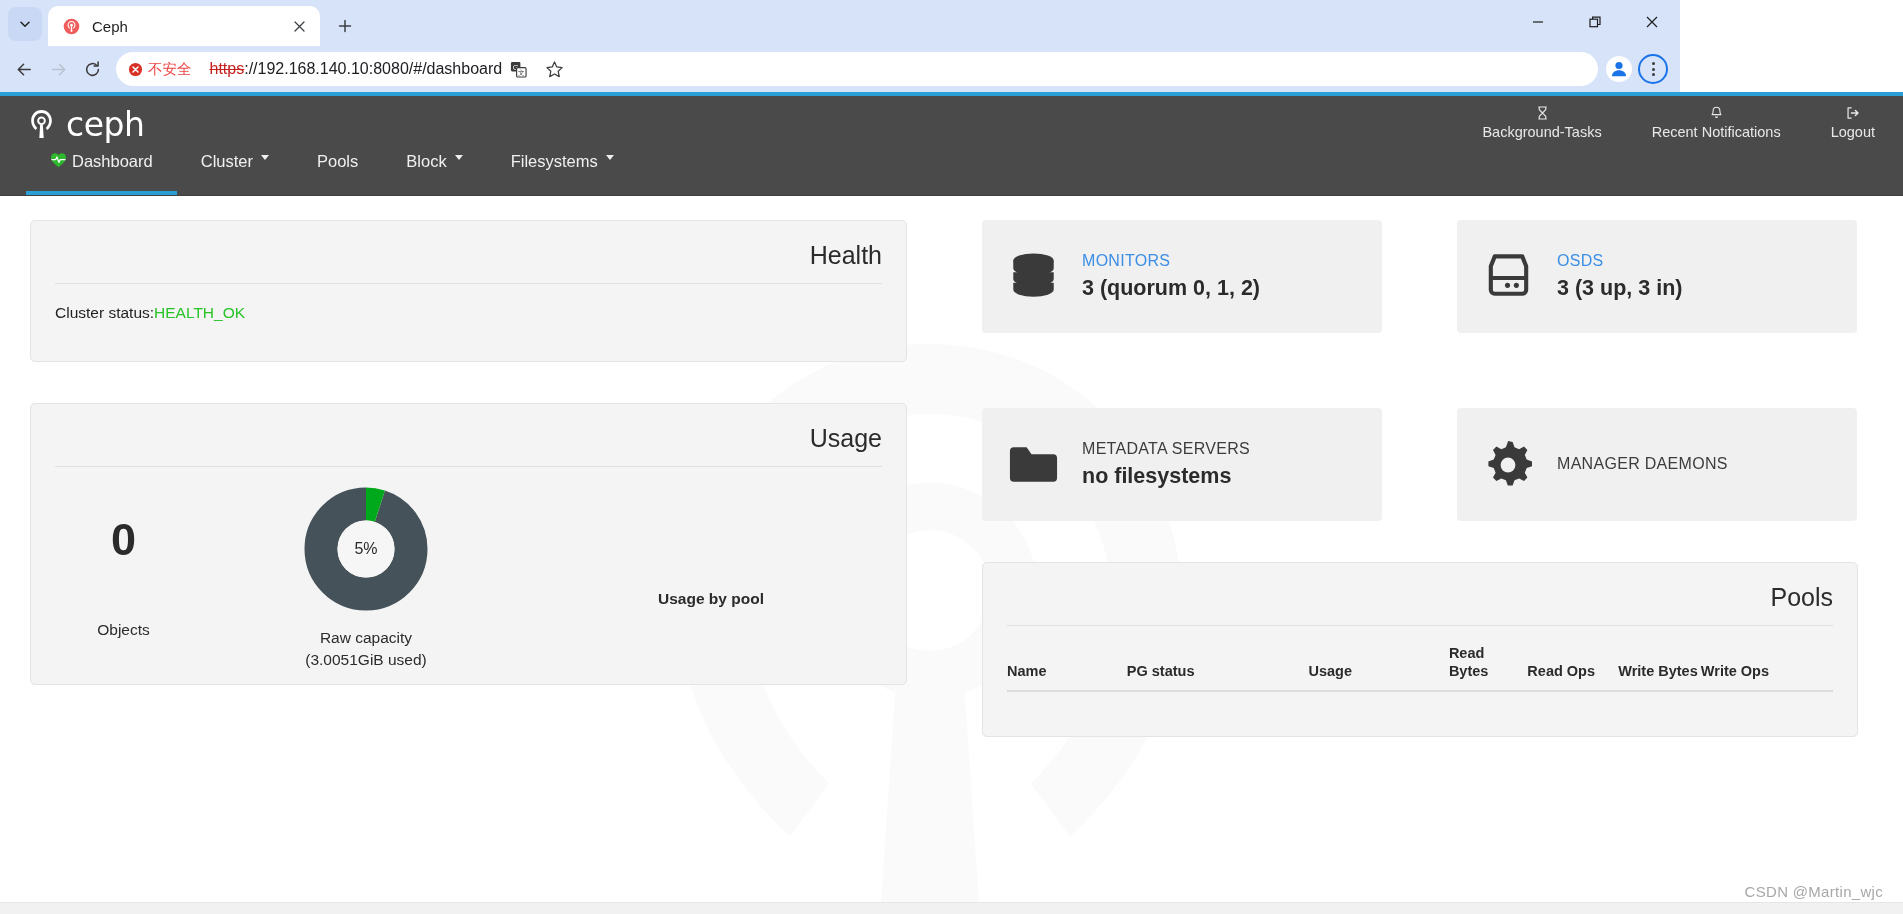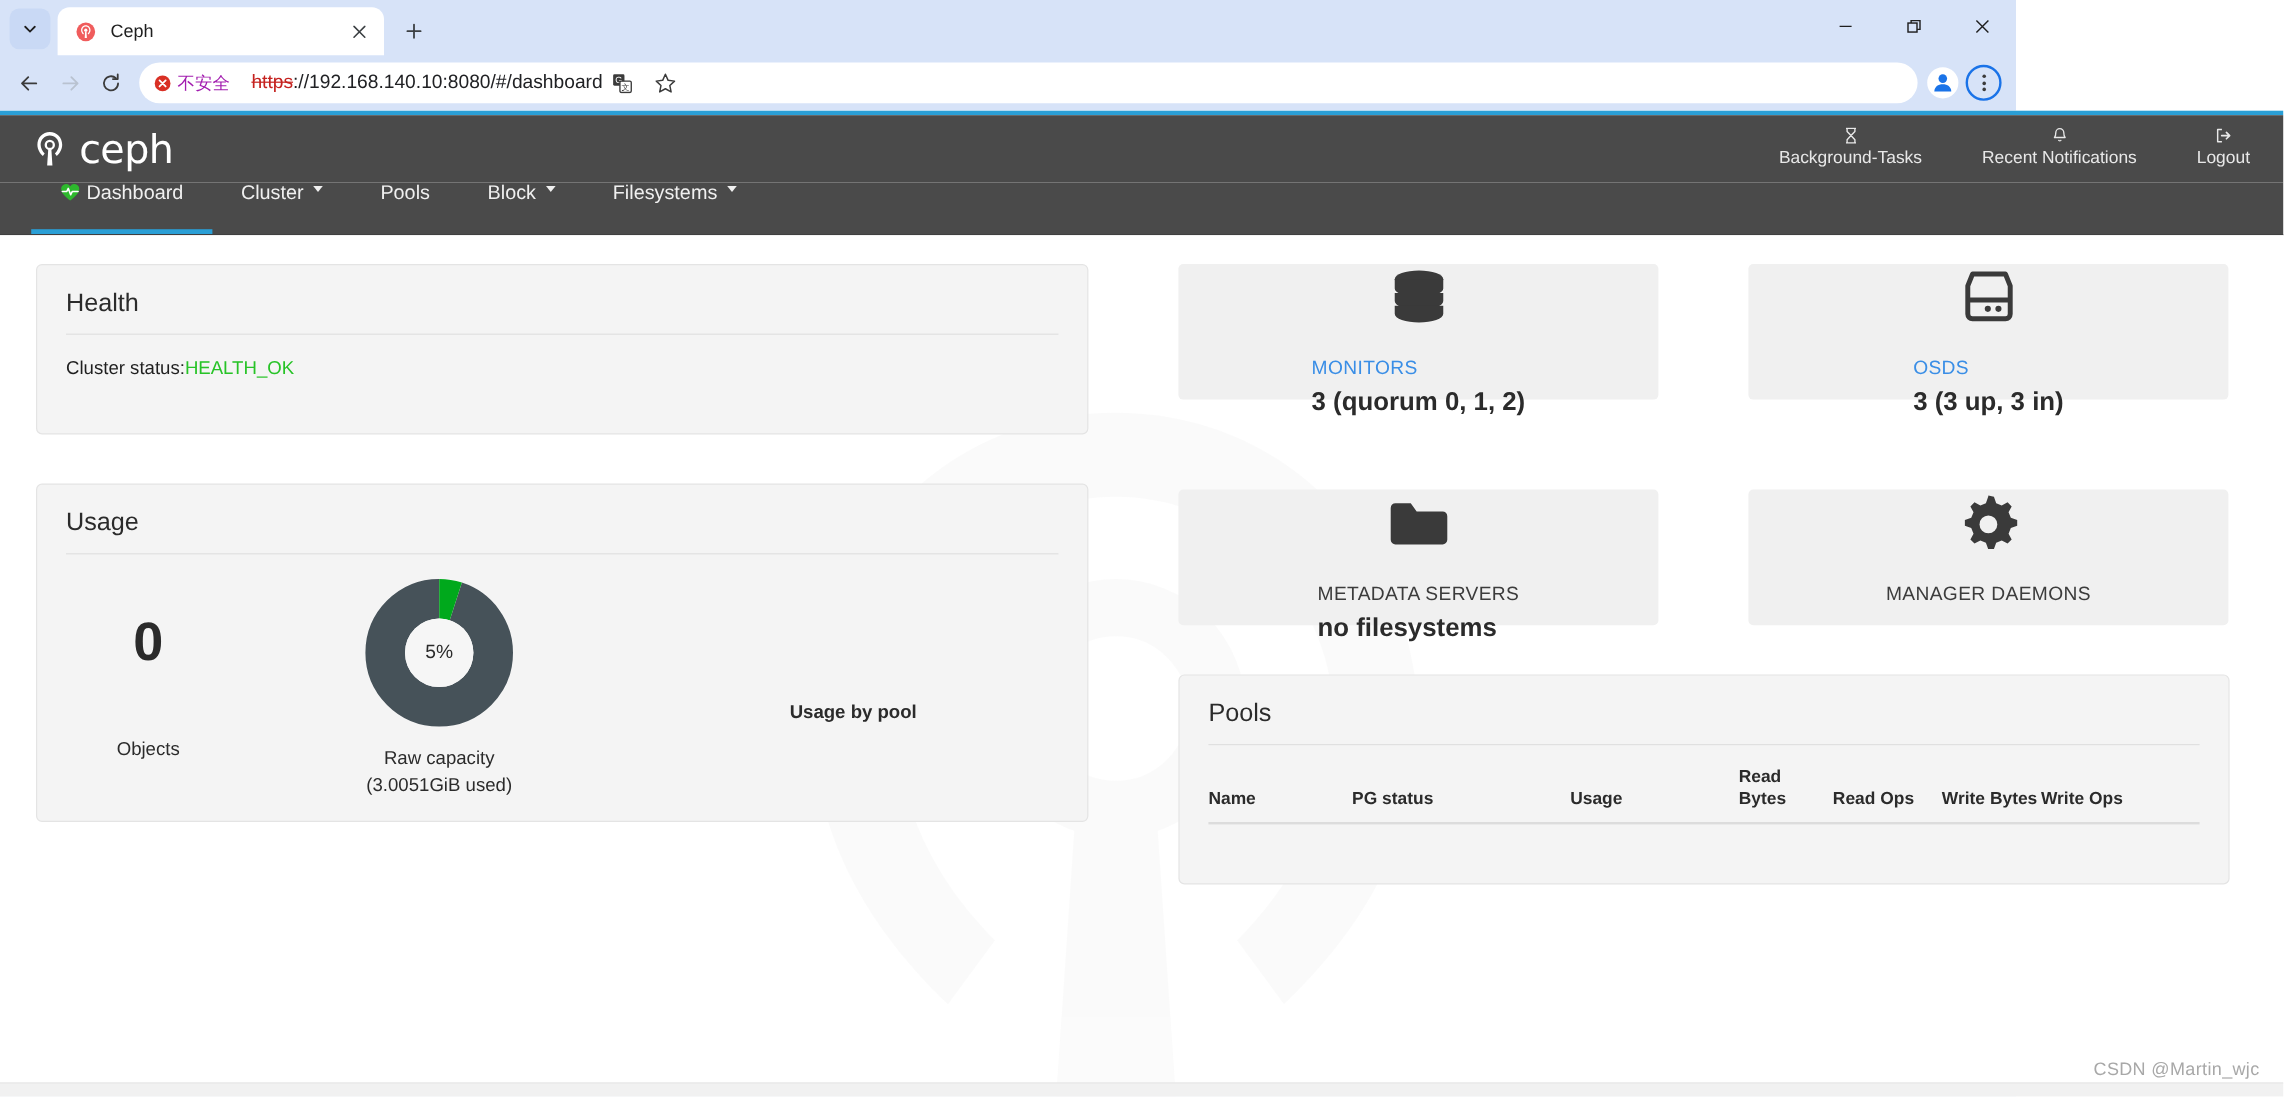--- a/index.html
+++ b/index.html
@@ -64,21 +64,21 @@
   }
   .omnibox {
     flex: 1; height: 34px; background: #fff; border-radius: 17px;
     display: flex; align-items: center; padding: 0 8px 0 6px;
     margin: 0 6px; min-width: 0;
   }
   .notsecure {
     display: flex; align-items: center; gap: 5px; padding: 3px 10px 3px 6px;
     border-radius: 14px; cursor: pointer; flex: 0 0 auto;
   }
-  .notsecure-txt { color: #a21caf; font-size: 14.5px; white-space: nowrap; }
+  .notsecure-txt { color: #ef4444; font-size: 14.5px; white-space: nowrap; }
   .url { font-size: 16px; color: #202124; white-space: nowrap;
          overflow: hidden; text-overflow: ellipsis; padding-left: 8px; }
   .url .scheme { color: #c5221f; text-decoration: line-through; }
   .omni-right { display: flex; align-items: center; gap: 4px; flex: 0 0 auto; }
   .profile-av {
     width: 26px; height: 26px; border-radius: 50%; background: #fff;
     display: flex; align-items: center; justify-content: center; cursor: pointer;
   }
   .kebab-ring {
     width: 30px; height: 30px; border-radius: 50%;
@@ -140,35 +140,36 @@
     opacity: 0.045; pointer-events: none; z-index: 0;
   }
   .grid { position: relative; z-index: 1; display: flex; gap: 75px; }
   .col-left { width: 877px; }
   .col-right { width: 876px; }
 
   .card {
     background: #f4f4f4; border: 1px solid #e4e4e4; border-radius: 5px;
   }
   .card-title {
-    font-size: 21px; color: #2b2b2b; padding: 20px 24px 13px 24px;
+    font-size: 25px; color: #2b2b2b; padding: 20px 24px 13px 24px;
     font-weight: normal;
+    text-align: right;
   }
   .card-divider { height: 1px; background: #e0e0e0; margin: 0 24px; }
   .card-body { padding: 20px 24px 26px 24px; }
 
   .health-card { height: 142px; }
   .health-status { font-size: 15.5px; color: #1f1f1f; }
   .health-status .ok { color: #27c327; }
 
   
   .tiles { display: flex; flex-wrap: wrap; gap: 75px 75px; }
   .tile {
     width: 400px; height: 113px; background: #f0f0f0; border-radius: 4px;
-    display: flex; align-items: center; padding: 0 22px; gap: 20px; flex-direction: column;
+    display: flex; align-items: center; padding: 0 22px; gap: 20px;
   }
   .tile-icon { flex: 0 0 58px; display: flex; align-items: center; justify-content: center; }
   .tile-text { min-width: 0; }
   .tile-label { font-size: 16px; letter-spacing: 0.3px; line-height: 1.3; }
   .tile-label.link { color: #3a8ee6; cursor: pointer; }
   .tile-label.plain { color: #3c3c3c; }
   .tile-value { font-size: 21.5px; font-weight: bold; color: #2b2b2b; line-height: 1.28; margin-top: 3px; }
 
   
   .usage-card { margin-top: 41px; height: 282px; }

